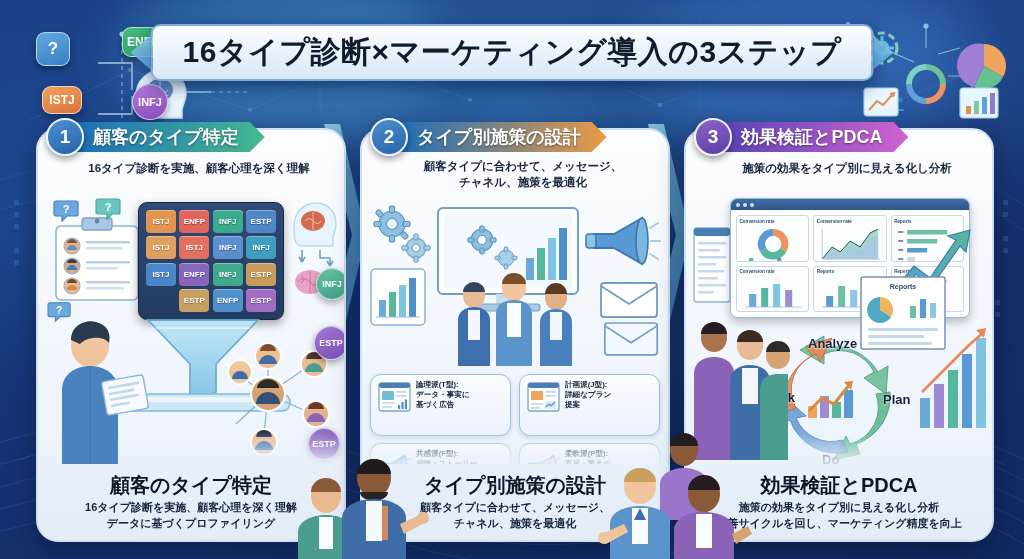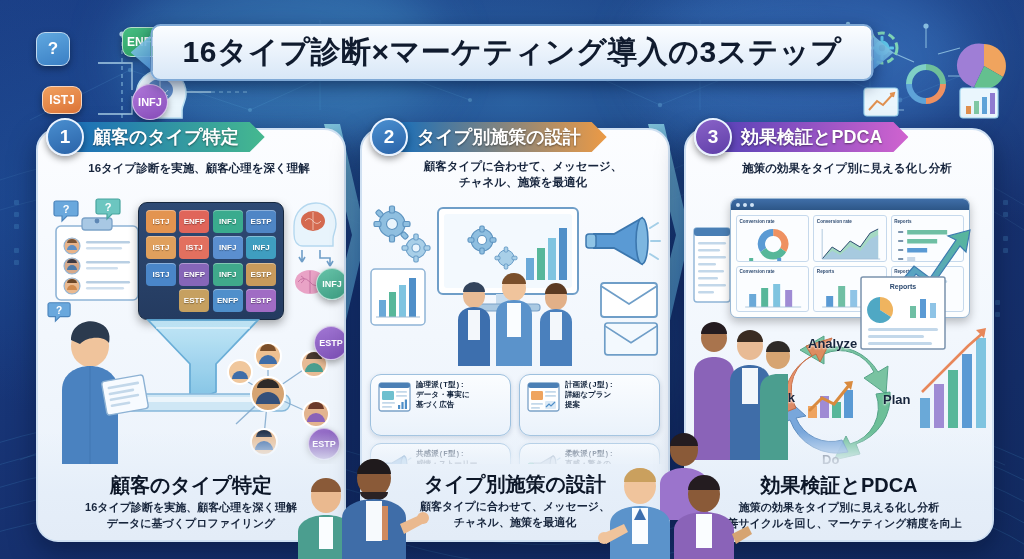--- a/index.html
+++ b/index.html
@@ -49,21 +49,21 @@
     border:1.5px solid rgba(255,255,255,.65);}
   .circlechip{position:absolute;z-index:14;border-radius:50%;display:flex;align-items:center;justify-content:center;
     font-size:11px;font-weight:bold;color:#fff;box-shadow:0 3px 7px rgba(0,0,0,.35);
     border:1.5px solid rgba(255,255,255,.6);}
 
   
   .panel{position:absolute;top:128px;width:306px;height:410px;border-radius:22px;
     background:linear-gradient(180deg,#fcfdff 0%,#f2f7fd 50%,#e9f1fa 100%);
     border:2px solid #cfe0f2;box-shadow:0 9px 26px rgba(3,16,45,.5);overflow:hidden;z-index:20;}
   #panel1{left:36px;}
-  #panel2{left:360px;font-family:Liberation Mono, monospace;}
+  #panel2{left:360px;}
   #panel3{left:684px;}
 
   .badgebar{position:absolute;left:14px;top:-10px;display:flex;align-items:center;z-index:26;}
   .numcirc{width:34px;height:34px;border-radius:50%;display:flex;align-items:center;justify-content:center;
     font-size:19px;font-weight:bold;color:#fff;border:2px solid #eaf3ff;
     box-shadow:0 3px 7px rgba(0,0,0,.4);position:relative;z-index:3;}
   .hbanner{height:30px;margin-left:-9px;padding:0 26px 0 18px;display:flex;align-items:center;
     color:#fff;font-size:18px;font-weight:bold;white-space:nowrap;
     clip-path:polygon(0 0,calc(100% - 15px) 0,100% 50%,calc(100% - 15px) 100%,0 100%);
     text-shadow:0 1px 2px rgba(0,0,0,.45);box-shadow:0 3px 7px rgba(0,0,0,.3);}

